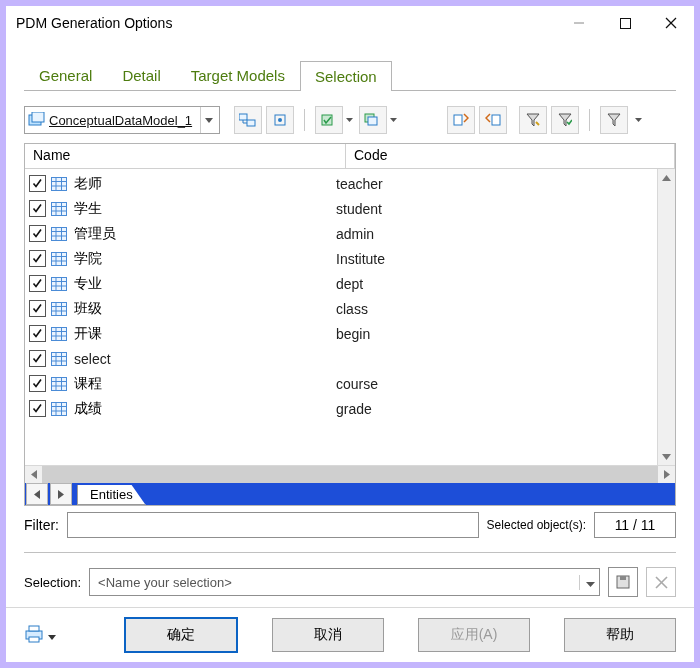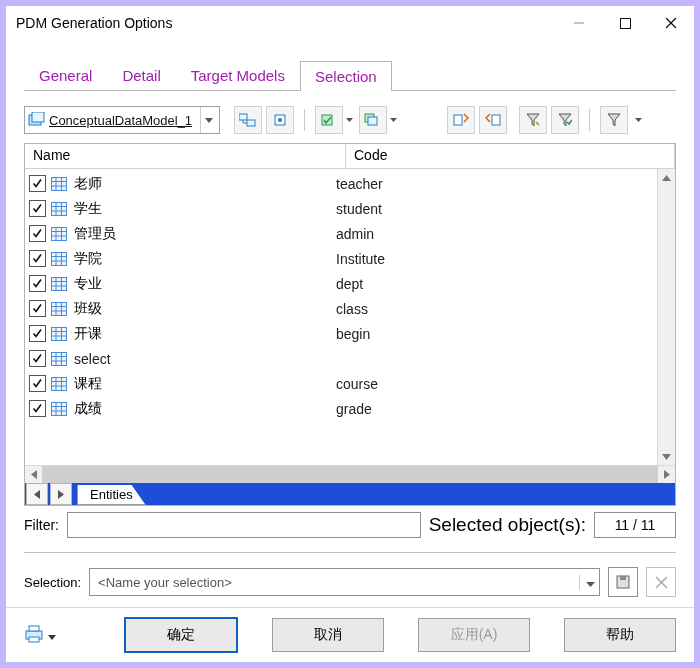--- a/index.html
+++ b/index.html
@@ -3,21 +3,21 @@
 <meta charset="utf-8">
 <style>
   html,body{margin:0;padding:0;font-family:"Microsoft YaHei","Segoe UI",Tahoma,sans-serif;font-size:13px;color:#000;background:#fff}
   .window{width:700px;height:668px;border:6px solid #c4b5fd;box-sizing:border-box;display:flex;flex-direction:column;background:#fff}
   .titlebar{height:34px;display:flex;align-items:center;justify-content:space-between;padding:0 0 0 10px}
   .titlebar .title{font-size:14px;color:#000}
   .winbtns{display:flex}
   .winbtn{width:46px;height:30px;display:flex;align-items:center;justify-content:center}
   .winbtn svg{display:block}
   .tabs{display:flex;align-items:flex-end;border-bottom:1px solid #b5b5b5;margin:18px 18px 0 18px;height:32px}
-  .tab{padding:6px 14px;border:1px solid transparent;border-bottom:none;position:relative;color:#a21caf;font-size:15px}
+  .tab{padding:6px 14px;border:1px solid transparent;border-bottom:none;position:relative;color:#4d7c0f;font-size:15px}
   .tab.active{border-color:#b5b5b5;background:#fff;top:1px}
   .body{flex:1;padding:12px 18px 10px 18px;display:flex;flex-direction:column}
   .toolbar{display:flex;align-items:center;height:34px;gap:4px;margin-bottom:6px}
   .combo{display:flex;align-items:center;border:1px solid #a0a0a0;height:26px;padding:0 2px 0 2px;background:#fff}
   .combo .icon{width:20px;height:20px;display:flex;align-items:center;justify-content:center;margin-right:2px}
   .combo .label{font-size:13px;text-decoration:underline;color:#111;padding-right:8px;white-space:nowrap}
   .combo .drop{width:16px;border-left:1px solid #ccc;display:flex;align-items:center;justify-content:center;height:100%}
   .tbtn{width:26px;height:26px;border:1px solid #d0d0d0;display:flex;align-items:center;justify-content:center;background:#f5f5f5}
   .tbtn-dd{width:12px;display:flex;align-items:center;justify-content:center}
   .sep{width:1px;height:22px;background:#c8c8c8;margin:0 6px}
@@ -37,21 +37,21 @@
   .scroll-h{height:17px;background:#f0f0f0;border-top:1px solid #d8d8d8;display:flex;align-items:center}
   .scroll-h .arrow{width:17px;height:100%;display:flex;align-items:center;justify-content:center}
   .scroll-h .track{flex:1;height:100%;background:#cfcfcf}
   .sheetbar{height:22px;display:flex;align-items:center;background:#1d4ed8}
   .sheetbar .navbtn{width:20px;height:20px;border:1px solid #b5b5b5;margin:0 1px;display:flex;align-items:center;justify-content:center;background:#f6f6f6}
   .sheettabwrap{position:relative;height:22px;margin-left:4px;display:flex;align-items:flex-end}
   .sheettab{background:#fff;border:1px solid #999;border-top:none;padding:2px 12px;font-size:13px;clip-path:polygon(0 0,calc(100% - 14px) 0,100% 100%,0 100%)}
   .filterrow{display:flex;align-items:center;margin-top:6px;gap:8px}
   .filterrow label{font-size:14px}
   .filterinp{flex:1;height:24px;border:1px solid #8f8f8f;background:#fff}
-  .selobj{white-space:nowrap;font-size:19px}
+  .selobj{white-space:nowrap;font-size:12px}
   .selcount{width:80px;height:24px;border:1px solid #8f8f8f;display:flex;align-items:center;justify-content:center;background:#fff;font-size:14px}
   .divider{height:1px;background:#c0c0c0;margin:14px 0}
   .selrow{display:flex;align-items:center;gap:8px}
   .selcombo{flex:1;height:26px;border:1px solid #8f8f8f;display:flex;align-items:center;padding:0 4px 0 8px;background:#fff;color:#555}
   .selcombo .dd{margin-left:auto;border-left:1px solid #ccc;padding-left:6px}
   .sqbtn{width:28px;height:28px;border:1px solid #8f8f8f;display:flex;align-items:center;justify-content:center;background:#fff}
   .sqbtn.disabled{opacity:.55}
   .footer{height:54px;border-top:1px solid #d8d8d8;display:flex;align-items:center;padding:0 18px;gap:34px}
   .footer .prn{display:flex;align-items:center;gap:4px}
   .footer .spacer{flex:1}

